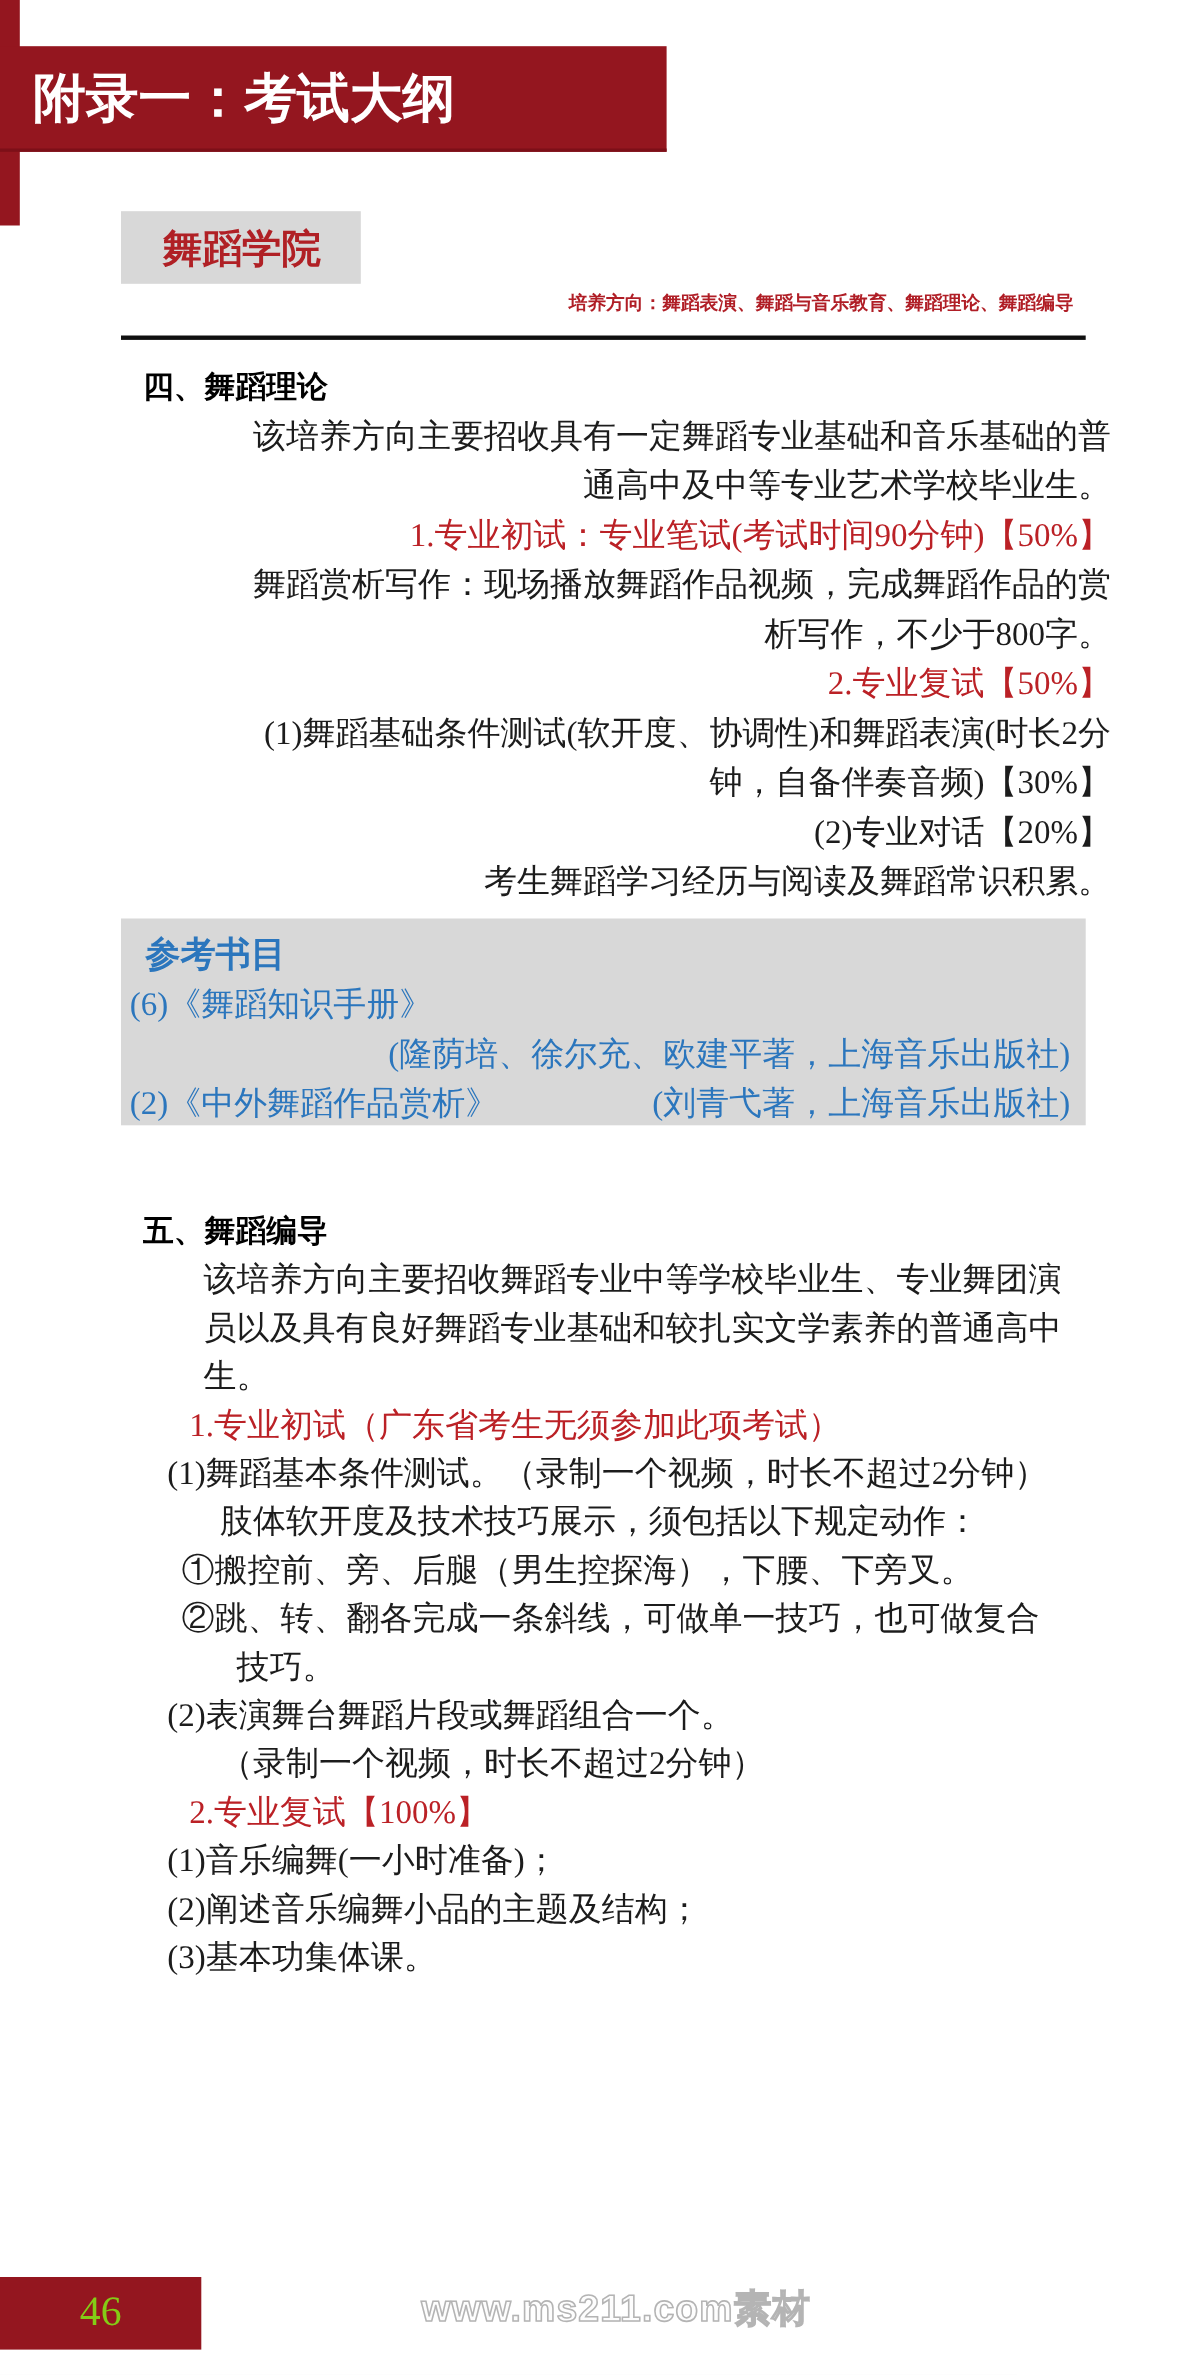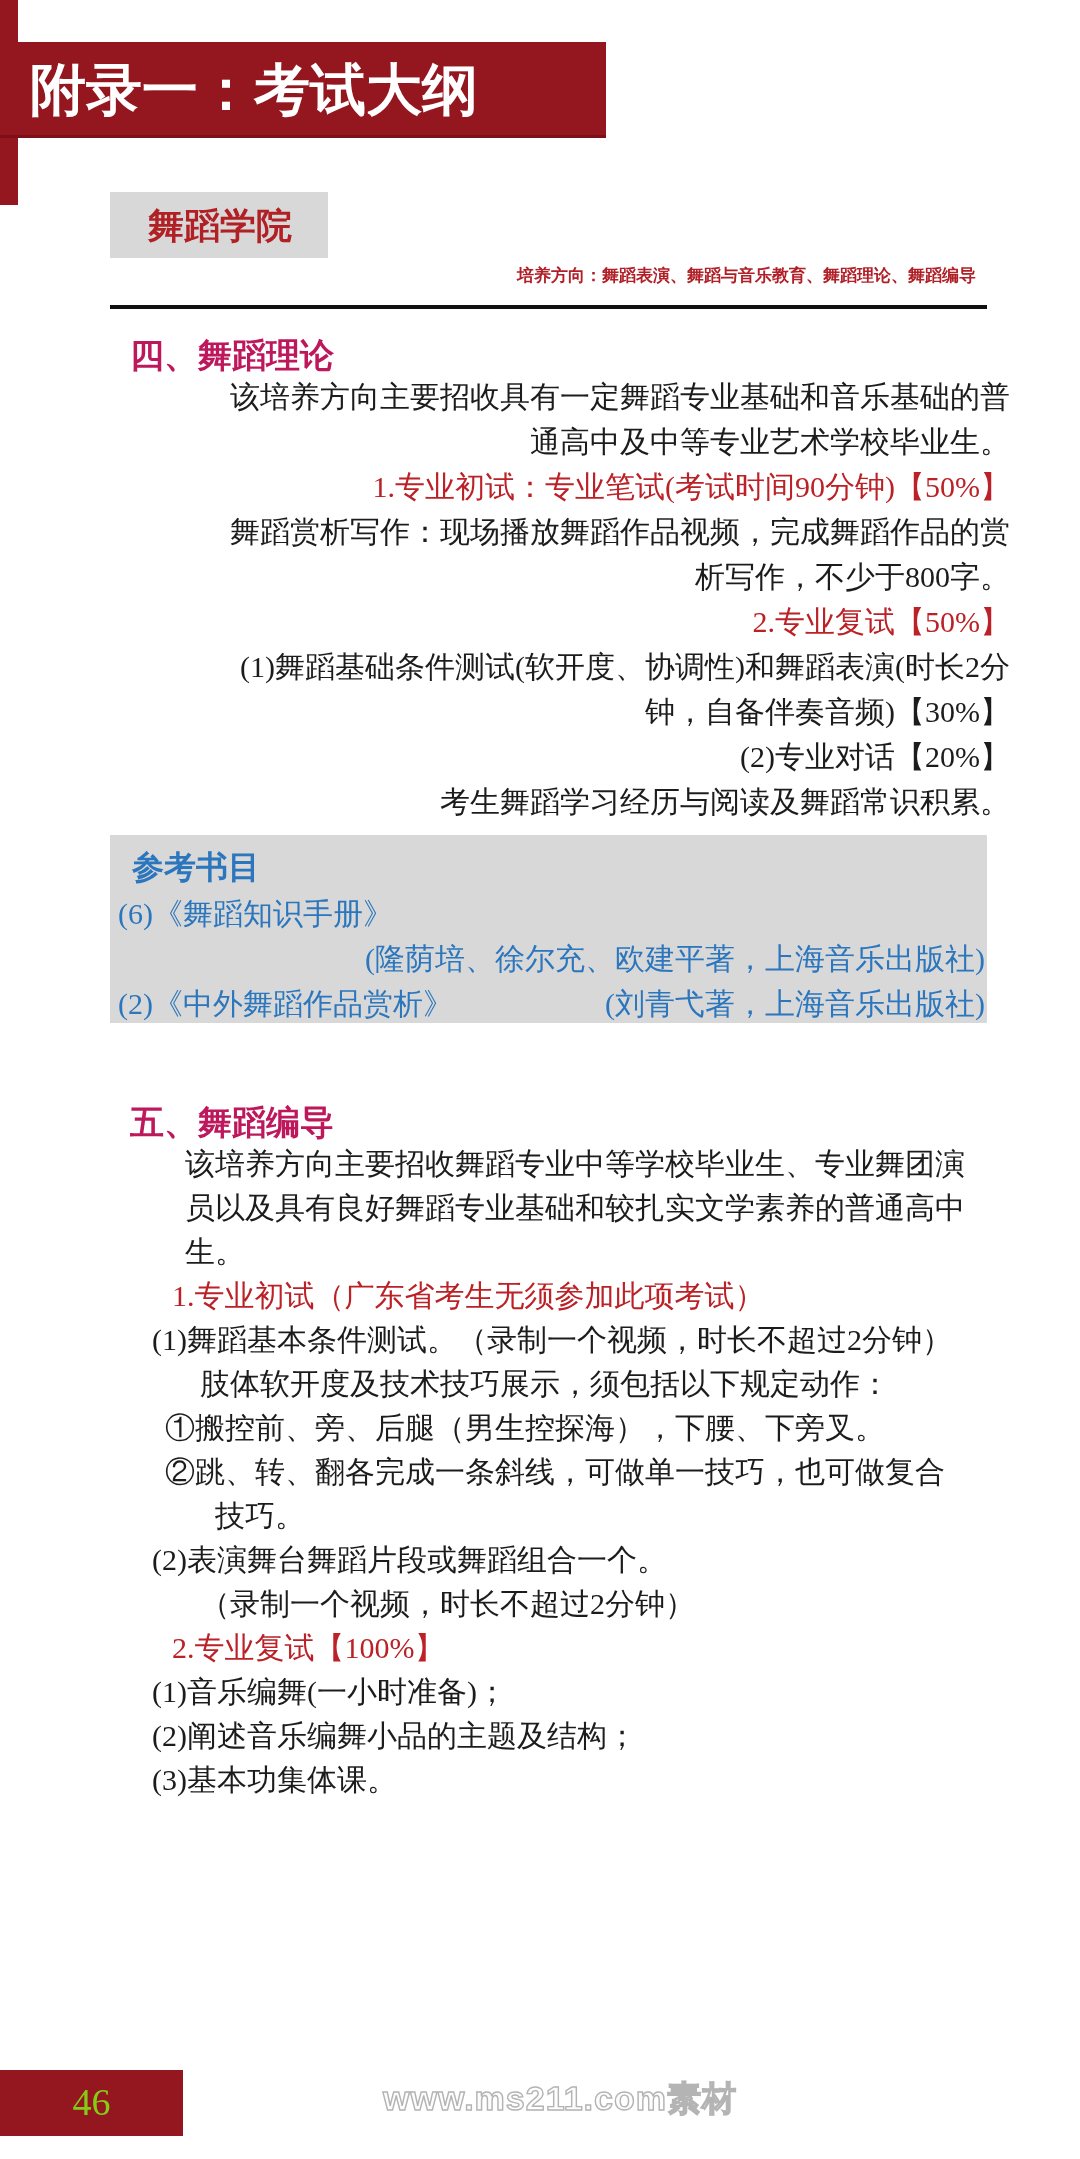--- a/index.html
+++ b/index.html
@@ -5,41 +5,41 @@
   html,body{margin:0;padding:0;background:#e8e8e8;}
   .page{
     position:relative;width:1080px;height:2159px;background:#ffffff;
     margin:0 auto;overflow:hidden;
     font-family:"Liberation Serif","DejaVu Serif",serif;
   }
   
   .accent-bar{position:absolute;left:0;top:0;width:18px;height:205px;background:#94161f;}
   .title-band{
     position:absolute;left:0;top:42px;width:606px;height:96px;background:#94161f;
-    color:#ffffff;font-size:56px;font-weight:bold;line-height:96px;
+    color:#ffffff;font-size:48px;font-weight:bold;line-height:96px;
     padding-left:30px;box-sizing:border-box;white-space:nowrap;
     border-bottom:3px solid #7d0f18;
   }
   .school-box{
     position:absolute;left:110px;top:192px;width:218px;height:66px;background:#d8d8d8;
   }
   .school-box .school-name{
     color:#b02025;font-size:36px;font-weight:bold;line-height:68px;padding-left:22px;
     white-space:nowrap;
     margin-left:16px;
   }
   .direction-line{
     position:absolute;left:110px;top:264px;width:866px;text-align:right;
     color:#b01e26;font-size:17px;font-weight:bold;white-space:nowrap;
   }
   .divider{position:absolute;left:110px;top:305px;width:877px;height:4px;background:#101010;}
 
   
   .sec-heading{
-    position:absolute;left:130px;color:#be185d;font-size:34px;font-weight:bold;white-space:nowrap;
+    position:absolute;left:130px;color:#000000;font-size:28px;font-weight:bold;white-space:nowrap;
   }
   #sec4-heading{top:333px;}
   #sec5-heading{top:1100px;}
 
   
   .lines-col{position:absolute;left:110px;width:900px;}
   #sec4-lines{top:374px;text-align:right;}
   #sec5-lines{top:1142px;}
   .ln{
     font-size:30px;line-height:45px;color:#1c1c1c;white-space:nowrap;
@@ -48,21 +48,21 @@
   .ln-body{margin-left:75px;}
   .ln-num{margin-left:62px;color:#bb2126;}
   .ln-paren{margin-left:42px;}
   .ln-cont{margin-left:90px;}
   .ln-circle{margin-left:55px;}
   .ln-cont2{margin-left:105px;}
 
   
   .ref-box{
     position:absolute;left:110px;top:835px;width:877px;height:188px;background:#d8d8d8;
-    box-sizing:border-box;padding:8px 2px 0 8px;
+    box-sizing:border-box;padding:8px 14px 0 8px;
   }
   .ref-title{
     margin-left:14px;color:#2b76bd;font-size:32px;font-weight:bold;line-height:48px;white-space:nowrap;
   }
   .ref-row{
     display:flex;justify-content:space-between;color:#2b76bd;font-size:30px;line-height:45px;white-space:nowrap;
   }
 
   
   .footer-box{

